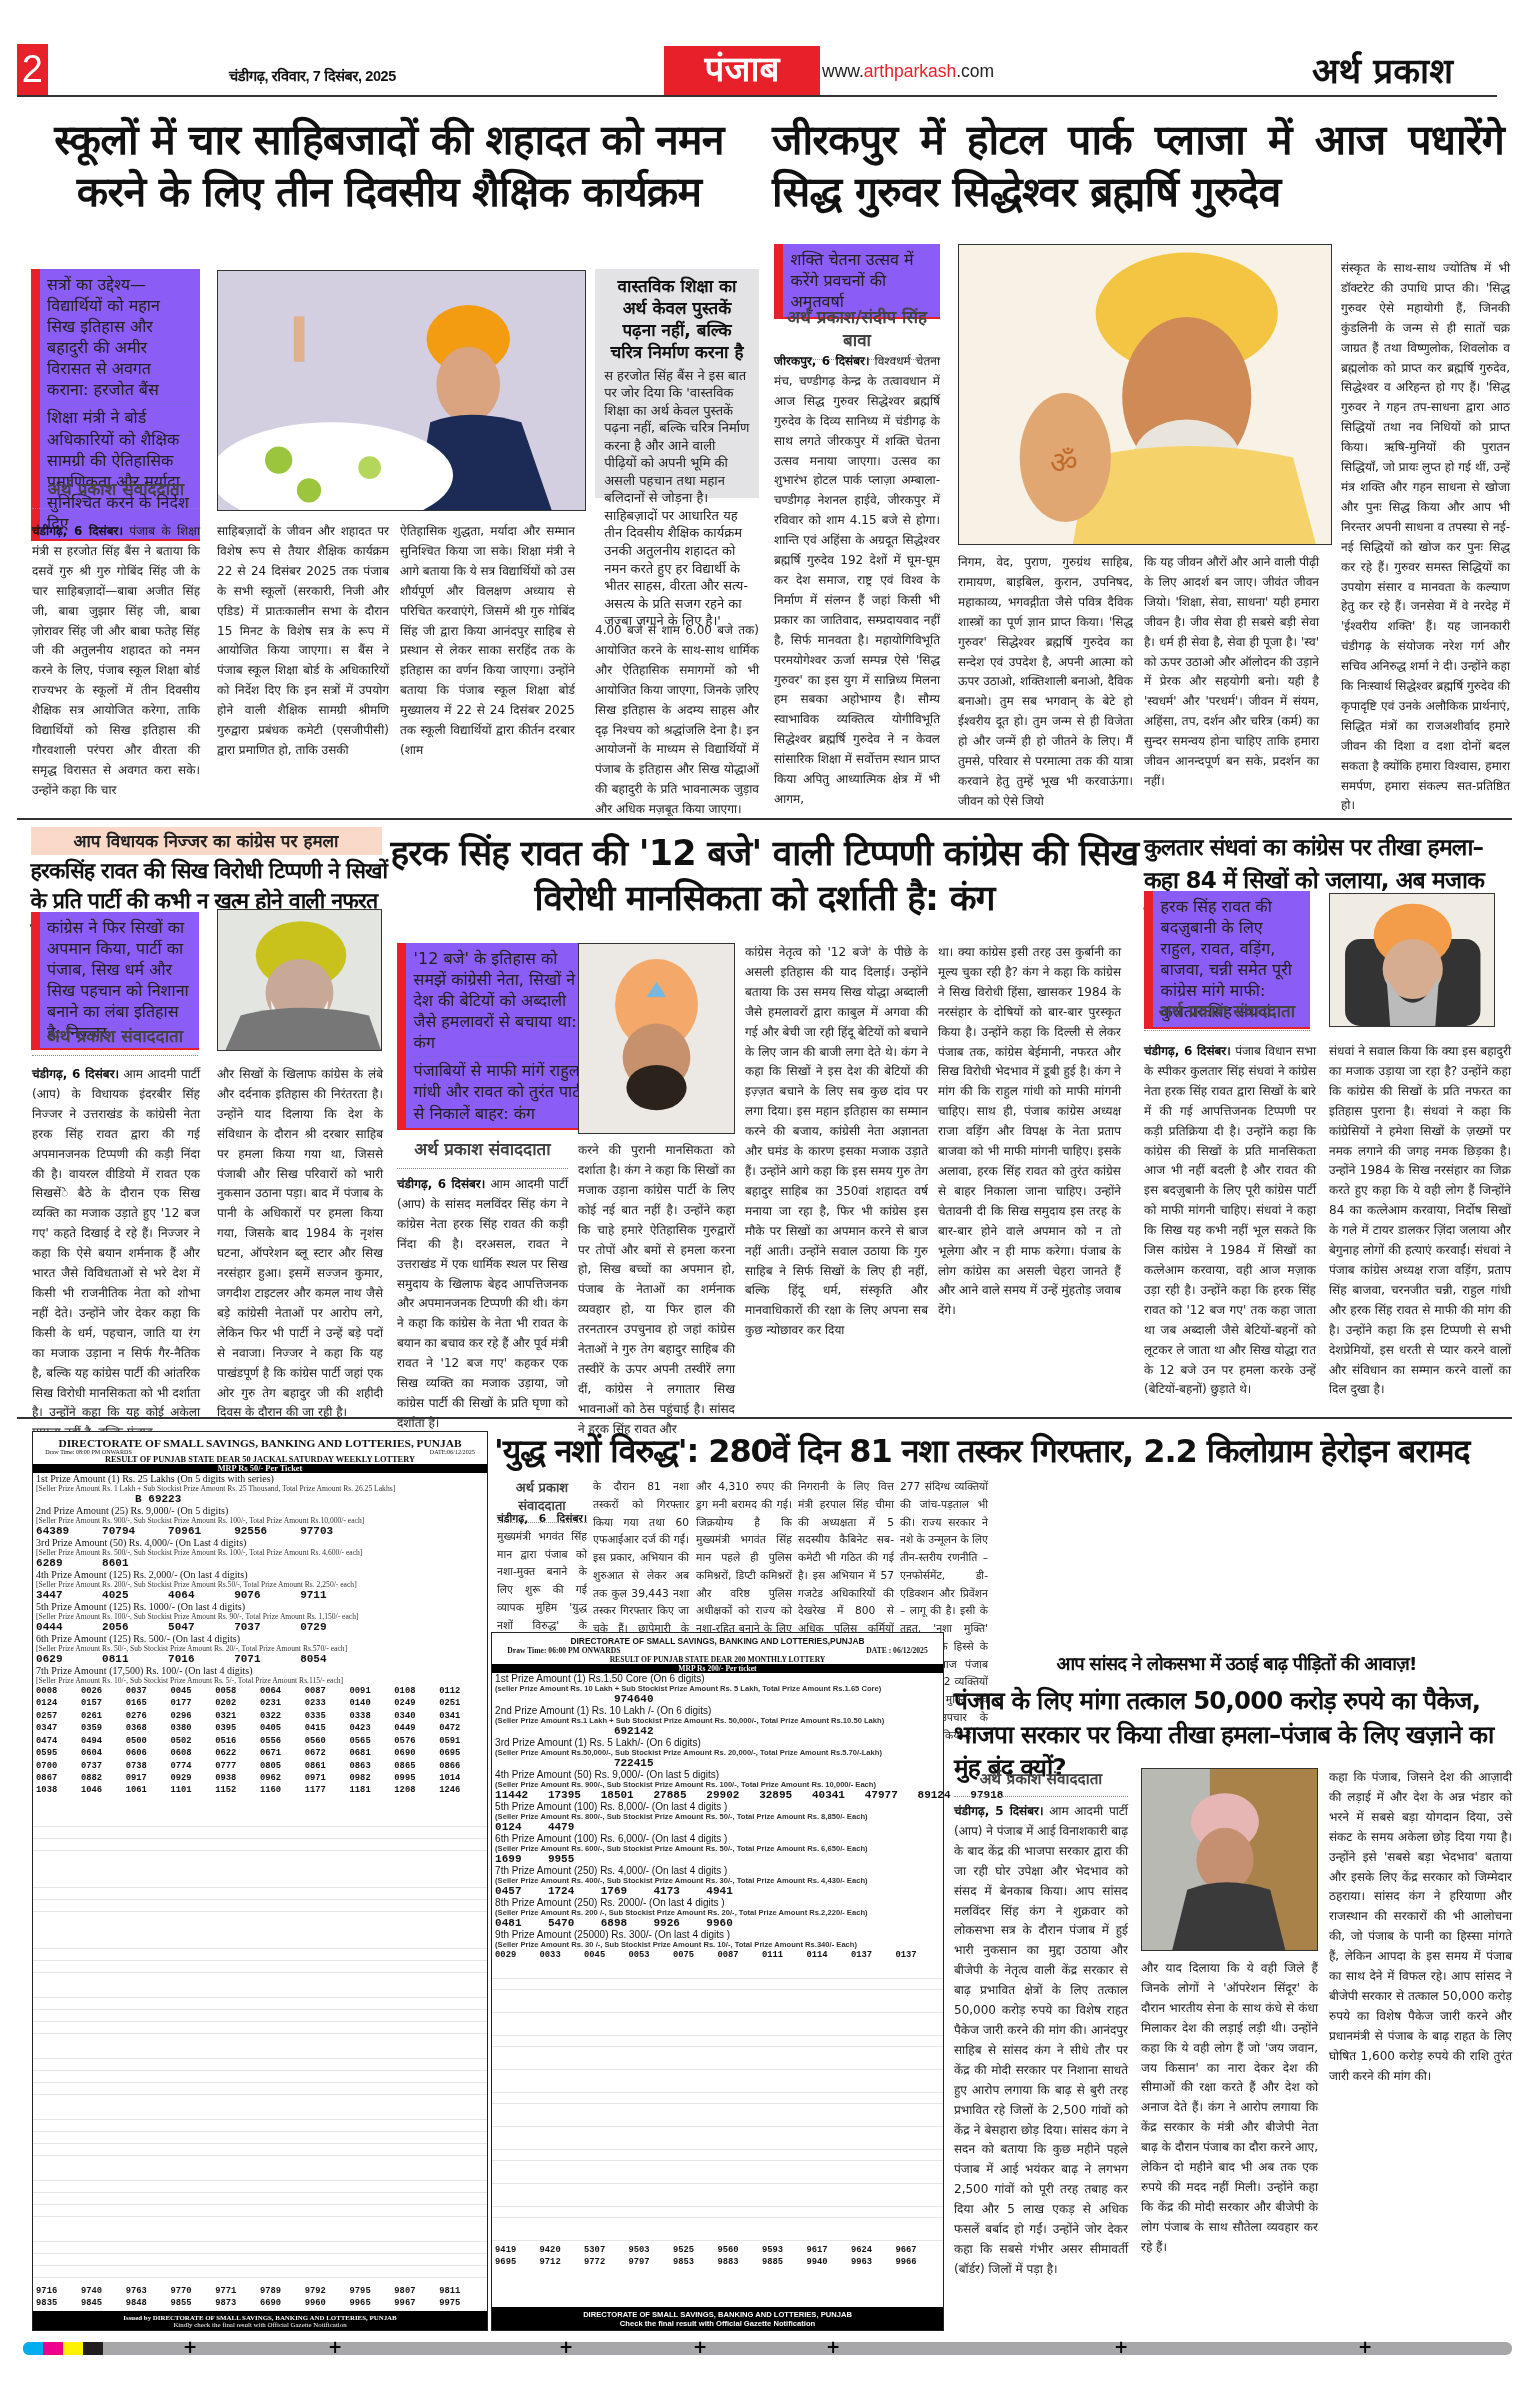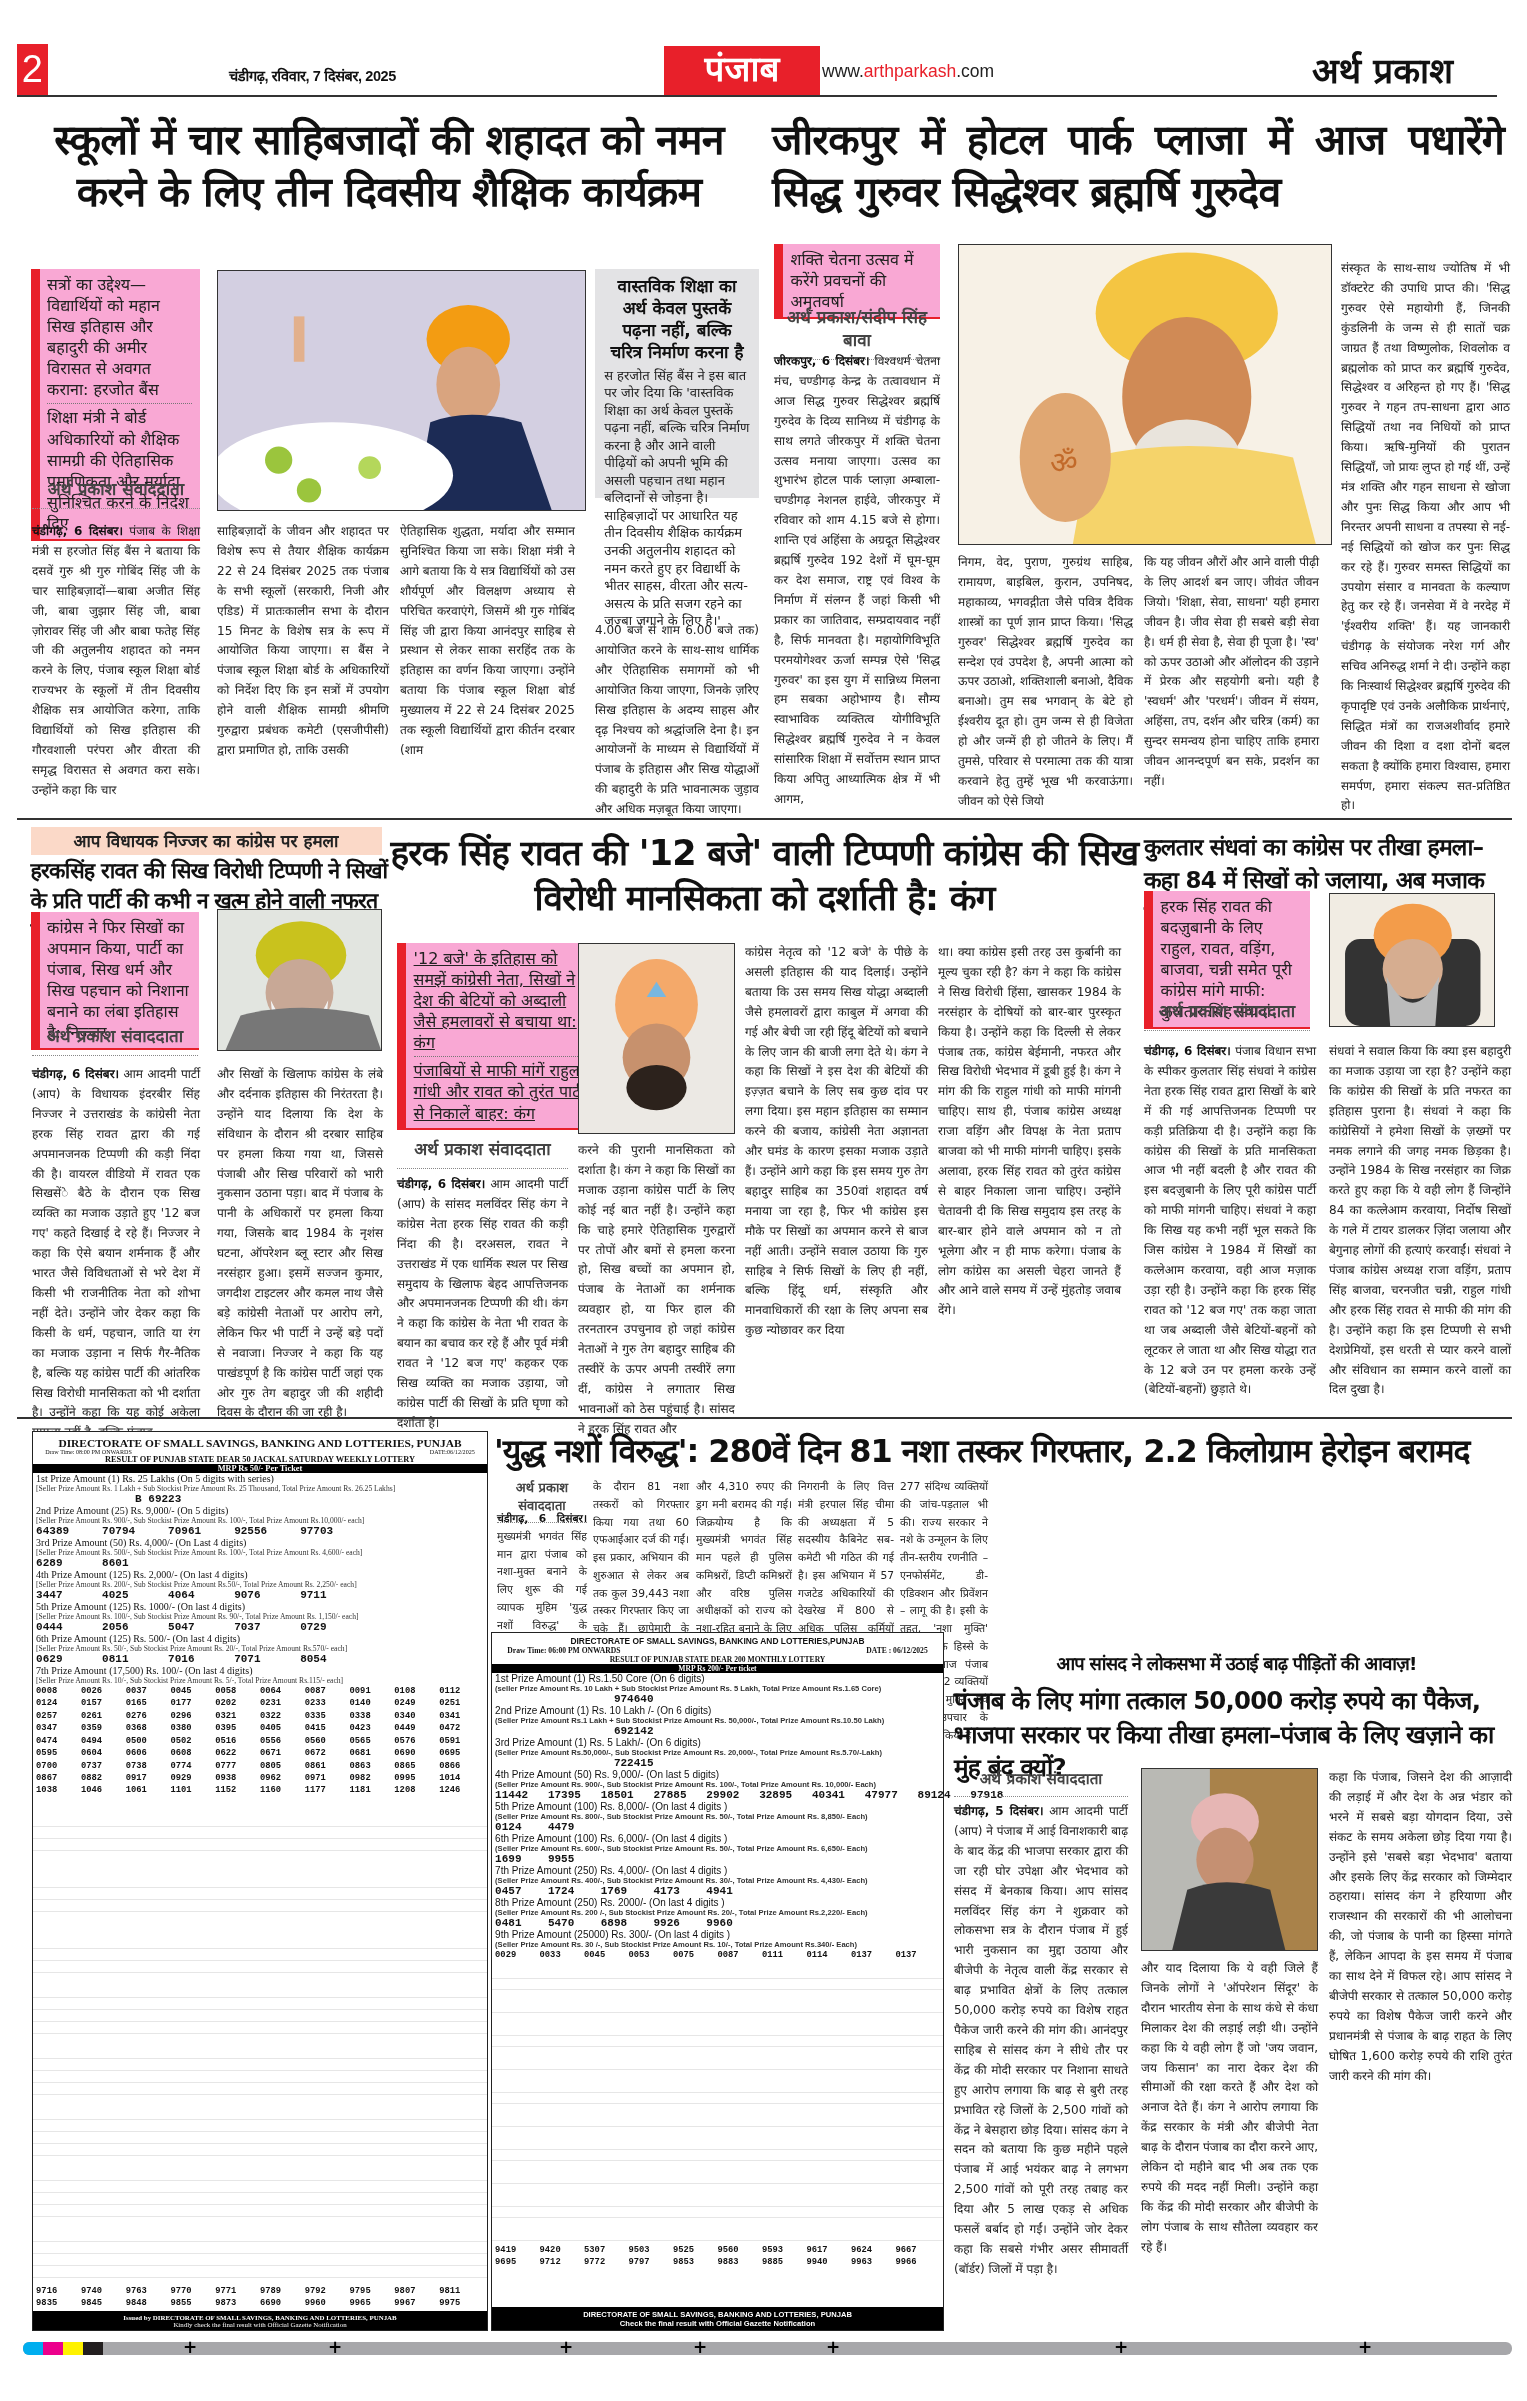--- a/index.html
+++ b/index.html
@@ -9,21 +9,21 @@
 .masthead-line{position:absolute;left:17px;right:30.5px;top:95px;height:2.3px;background:#333}
 .pagenum{left:17px;top:44px;width:30.5px;height:52px;background:#e8202a;color:#fff;font-size:38px;font-family:"Liberation Sans",sans-serif;text-align:center;line-height:50px}
 .dateline{left:229px;top:65px;font-size:14.5px;font-weight:bold;font-family:"Liberation Sans",sans-serif;letter-spacing:-0.4px}
 .section{left:664px;top:46px;width:156px;height:50px;background:#e8202a;color:#fff;font-size:35px;font-weight:bold;text-align:center;line-height:47px}
 .web{left:822px;top:61px;font-size:17.5px;font-family:"Liberation Sans",sans-serif;color:#222}
 .web .r{color:#e8202a}
 .brand{left:1312px;top:46px;font-size:35px;font-weight:bold;color:#111}
 .hl{font-weight:bold;color:#111;line-height:1.28;letter-spacing:-0.8px}
 .h1a{left:23px;top:114px;width:732px;font-size:41px;text-align:center}
 .h1b{left:772px;top:114px;width:732px;font-size:41px;text-align:justify}
-.deck{background:#f9a8d4;border-left:9.2px solid #e8202a;border-bottom:2.3px solid #e8202a;padding:4.6px 7.6px;font-size:16px;line-height:1.32;color:#222}
+.deck{background:#8b5cf6;border-left:9.2px solid #e8202a;border-bottom:2.3px solid #e8202a;padding:4.6px 7.6px;font-size:16px;line-height:1.32;color:#222}
 .deck .sep{border-top:1.5px dotted #777;margin:3.1px 0}
 .byline{font-size:17px;font-weight:bold;color:#444;text-align:center;border-bottom:1.5px dotted #888;padding-bottom:7.6px}
 .col{font-size:12px;line-height:1.66;text-align:justify;color:#222}
 .col b{font-weight:bold;color:#111}
 .photo{border:1.5px solid #333;overflow:hidden}
 .quote{background:#e3e3e5;padding:6.1px 9.2px;font-size:13px;line-height:1.35;color:#222}
 .quote .qh{font-size:17px;font-weight:bold;text-align:center;line-height:1.3;margin-bottom:3.1px;color:#111}
 .rule{position:absolute;height:1.5px;background:#333}
 .kicker{background:#fbd9c8;font-size:17px;font-weight:bold;text-align:center;padding:2.3px 0;color:#222}
 .lottery{border:1.5px solid #222;background:#fff;font-family:"Liberation Serif",serif;color:#111}
@@ -111,21 +111,21 @@
     <ellipse cx="110" cy="60" rx="60" ry="45" fill="#c9c21d"></ellipse>
     <ellipse cx="108" cy="110" rx="45" ry="45" fill="#c8a896"></ellipse>
     <path d="M70 120 Q108 200 146 120 L140 186 L76 186Z" fill="#f2f2f2"></path>
     <path d="M10 186 L30 140 Q108 120 200 140 L216 186Z" fill="#777"></path>
   </svg>
 </div>
 <div class="abs col" style="left:32px;top:1065px;width:168px;"><b>चंडीगढ़, 6 दिसंबर।</b> <span>आम आदमी पार्टी (आप) के विधायक इंदरबीर सिंह निज्जर ने उत्तराखंड के कांग्रेसी नेता हरक सिंह रावत द्वारा की गई अपमानजनक टिप्पणी की कड़ी निंदा की है। वायरल वीडियो में रावत एक सिखसेंे बैठे के दौरान एक सिख व्यक्ति का मजाक उड़ाते हुए '12 बज गए' कहते दिखाई दे रहे हैं। निज्जर ने कहा कि ऐसे बयान शर्मनाक हैं और भारत जैसे विविधताओं से भरे देश में किसी भी राजनीतिक नेता को शोभा नहीं देते। उन्होंने जोर देकर कहा कि किसी के धर्म, पहचान, जाति या रंग का मजाक उड़ाना न सिर्फ गैर-नैतिक है, बल्कि यह कांग्रेस पार्टी की आंतरिक सिख विरोधी मानसिकता को भी दर्शाता है। उन्होंने कहा कि यह कोई अकेला मामला नहीं है, बल्कि पंजाब</span></div>
 <div class="abs col" style="left:217px;top:1065px;width:166px;">और सिखों के खिलाफ कांग्रेस के लंबे और दर्दनाक इतिहास की निरंतरता है। उन्होंने याद दिलाया कि देश के संविधान के दौरान श्री दरबार साहिब पर हमला किया गया था, जिससे पंजाबी और सिख परिवारों को भारी नुकसान उठाना पड़ा। बाद में पंजाब के पानी के अधिकारों पर हमला किया गया, जिसके बाद 1984 के नृशंस घटना, ऑपरेशन ब्लू स्टार और सिख नरसंहार हुआ। इसमें सज्जन कुमार, जगदीश टाइटलर और कमल नाथ जैसे बड़े कांग्रेसी नेताओं पर आरोप लगे, लेकिन फिर भी पार्टी ने उन्हें बड़े पदों से नवाजा। निज्जर ने कहा कि यह पाखंडपूर्ण है कि कांग्रेस पार्टी जहां एक ओर गुरु तेग बहादुर जी की शहीदी दिवस के दौरान की जा रही है।</div>
 
 <div class="abs hl" style="left:389px;top:831px;width:751px;font-size:35px;text-align:center;line-height:1.28;">हरक सिंह रावत की '12 बजे' वाली टिप्पणी कांग्रेस की सिख विरोधी मानसिकता को दर्शाती है: कंग</div>
-<div class="abs deck" style="left:397px;top:943px;width:203px;text-decoration:underline;">
+<div class="abs deck" style="left:397px;top:943px;width:203px;">
   <div>'12 बजे' के इतिहास को समझें कांग्रेसी नेता, सिखों ने देश की बेटियों को अब्दाली जैसे हमलावरों से बचाया था: कंग</div>
   <div class="sep"></div>
   <div>पंजाबियों से माफी मांगें राहुल गांधी और रावत को तुरंत पार्टी से निकालें बाहर: कंग</div>
 </div>
 <div class="abs byline" style="left:397px;top:1137px;width:171px;">अर्थ प्रकाश संवाददाता</div>
 <div class="abs photo" style="left:578px;top:943px;width:157px;height:191px;">
   <svg class="photo-bg" viewBox="0 0 206 250" preserveAspectRatio="none">
     <rect width="206" height="250" fill="#ece9e4"></rect>
     <ellipse cx="103" cy="80" rx="55" ry="60" fill="#f4a96a"></ellipse>
     <path d="M90 70 L103 50 L116 70Z" fill="#78b7e0"></path>

